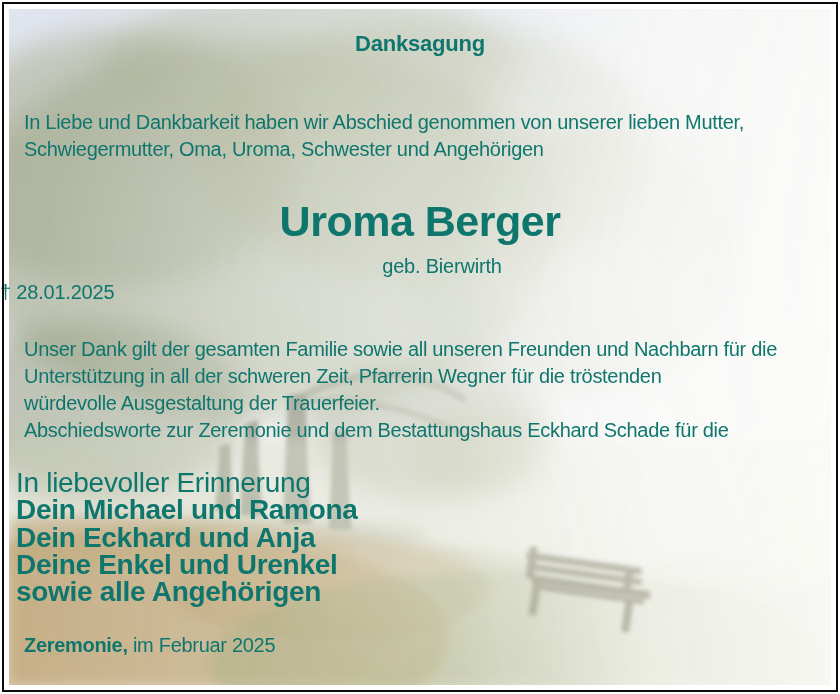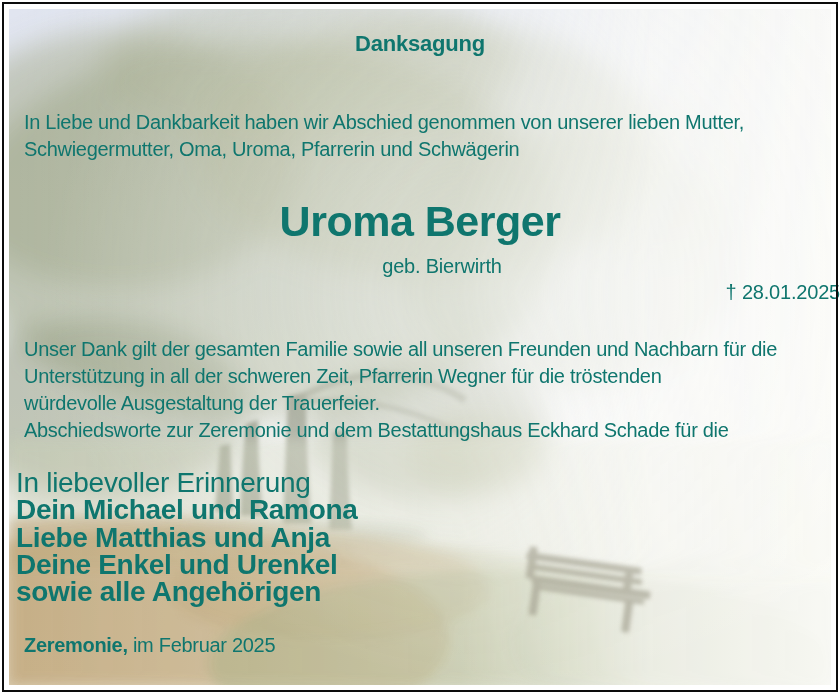--- a/index.html
+++ b/index.html
@@ -38,21 +38,21 @@
     text-align:center;
     font-size:43px; font-weight:bold;
     letter-spacing:-0.5px;
   }
   .birthname {
     position:absolute; top:255px; left:0; right:0;
     text-align:center; font-size:20px; letter-spacing:-0.2px;padding-left:44px;
   }
   .deathdate {
     position:absolute; top:281px; left:0; right:0;
-    text-align:right; font-size:20px; letter-spacing:-0.2px;
+    text-align:left; font-size:20px; letter-spacing:-0.2px;
   }
   .remembrance { left:16px; top:469px; font-size:28px; line-height:27.3px; letter-spacing:-0.3px; }
   .remembrance .mourner { font-weight:bold; }
   .footer { left:24px; top:634px; font-size:20px; letter-spacing:-0.3px; }
   .footer .place { font-weight:bold; }
 </style>
 </head>
 <body>
 
 <div class="page">
@@ -143,38 +143,38 @@
       </g>
     </svg>
   </div>
 
   <div class="content">
 
     <div class="title">Danksagung</div>
 
     <div class="block intro">
       <div>In Liebe und Dankbarkeit haben wir Abschied genommen von unserer lieben Mutter,</div>
-      <div>Schwiegermutter, Oma, Uroma, Pfarrerin und Schwägerin</div>
+      <div>Schwiegermutter, Oma, Uroma, Schwester und Angehörigen</div>
     </div>
 
     <div class="name">Uroma Berger</div>
     <div class="birthname">geb. Bierwirth</div>
     <div class="deathdate">† 28.01.2025</div>
 
     <div class="block thanks">
       <div>Unser Dank gilt der gesamten Familie sowie all unseren Freunden und Nachbarn für die</div>
       <div>Unterstützung in all der schweren Zeit, Pfarrerin Wegner für die tröstenden</div>
       <div>würdevolle Ausgestaltung der Trauerfeier.</div>
       <div>Abschiedsworte zur Zeremonie und dem Bestattungshaus Eckhard Schade für die</div>
     </div>
 
     <div class="block remembrance">
       <div>In liebevoller Erinnerung</div>
       <div class="mourner">Dein Michael und Ramona</div>
-      <div class="mourner">Liebe Matthias und Anja</div>
+      <div class="mourner">Dein Eckhard und Anja</div>
       <div class="mourner">Deine Enkel und Urenkel</div>
       <div class="mourner">sowie alle Angehörigen</div>
     </div>
 
     <div class="block footer">
       <span class="place">Zeremonie,</span><span> im Februar 2025</span>
     </div>
 
   </div>
 

